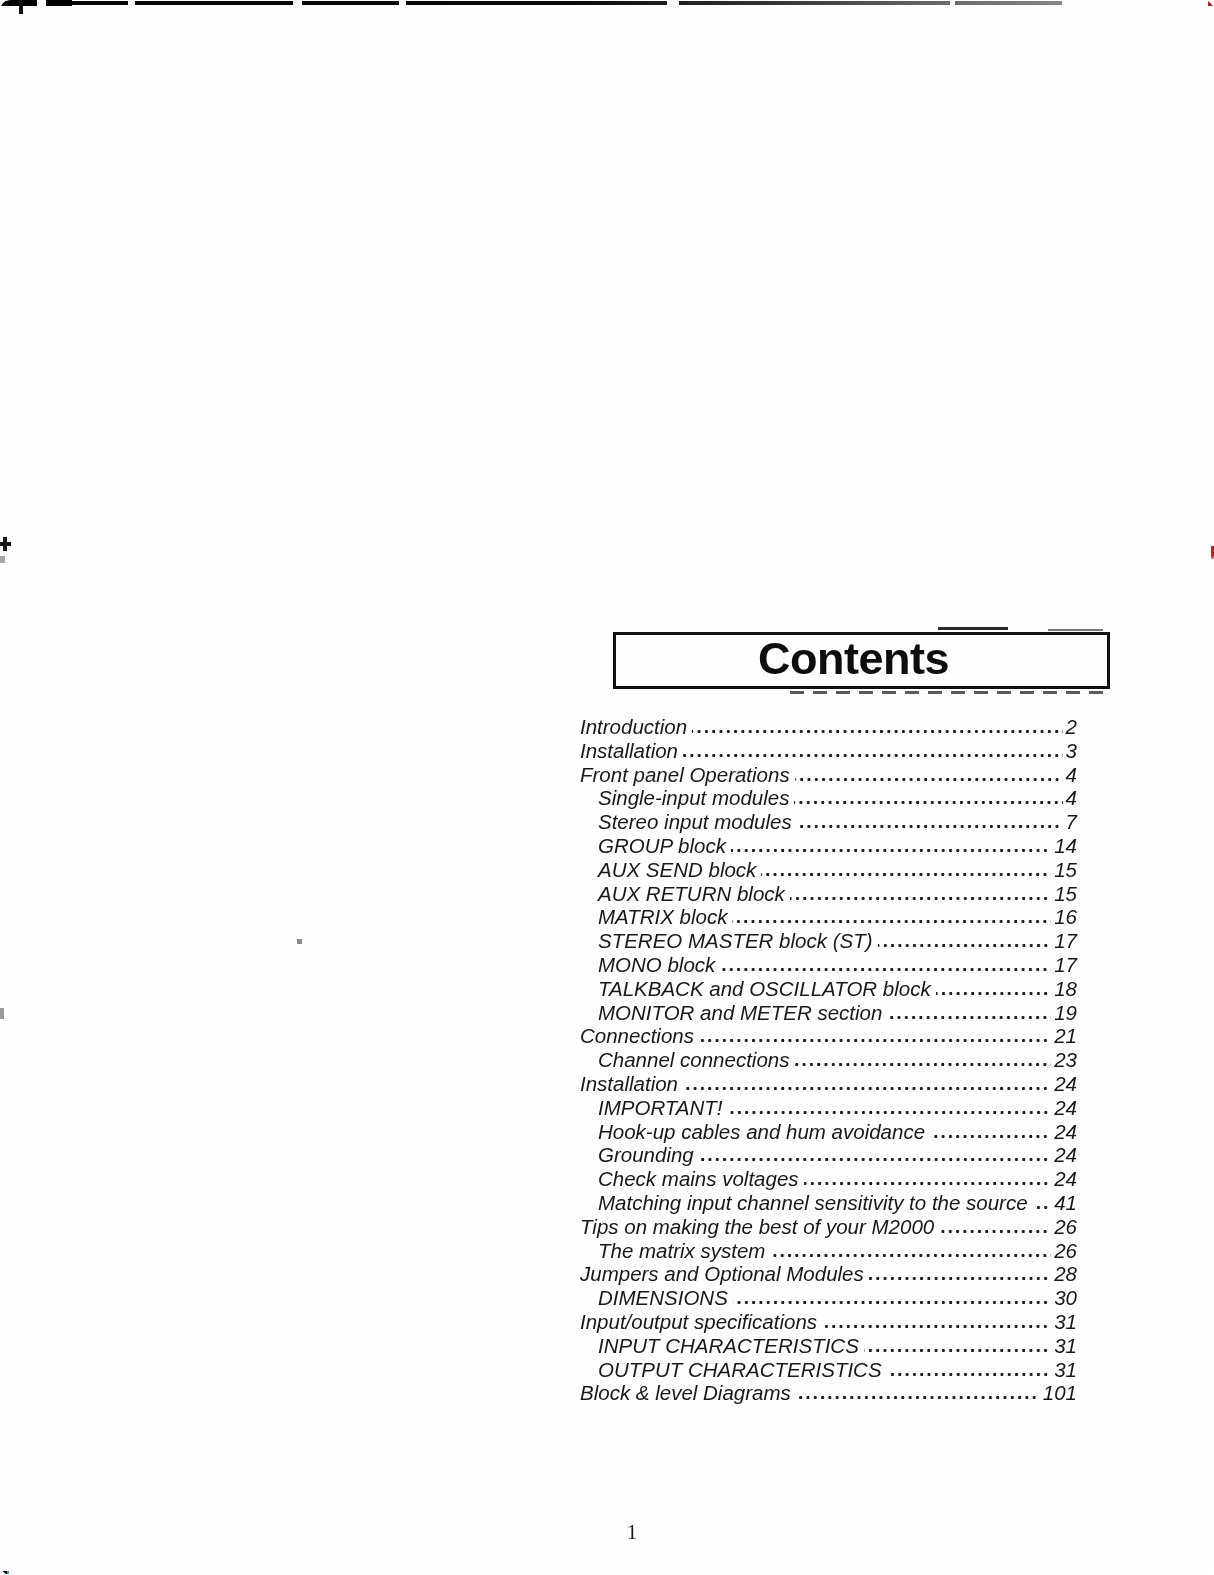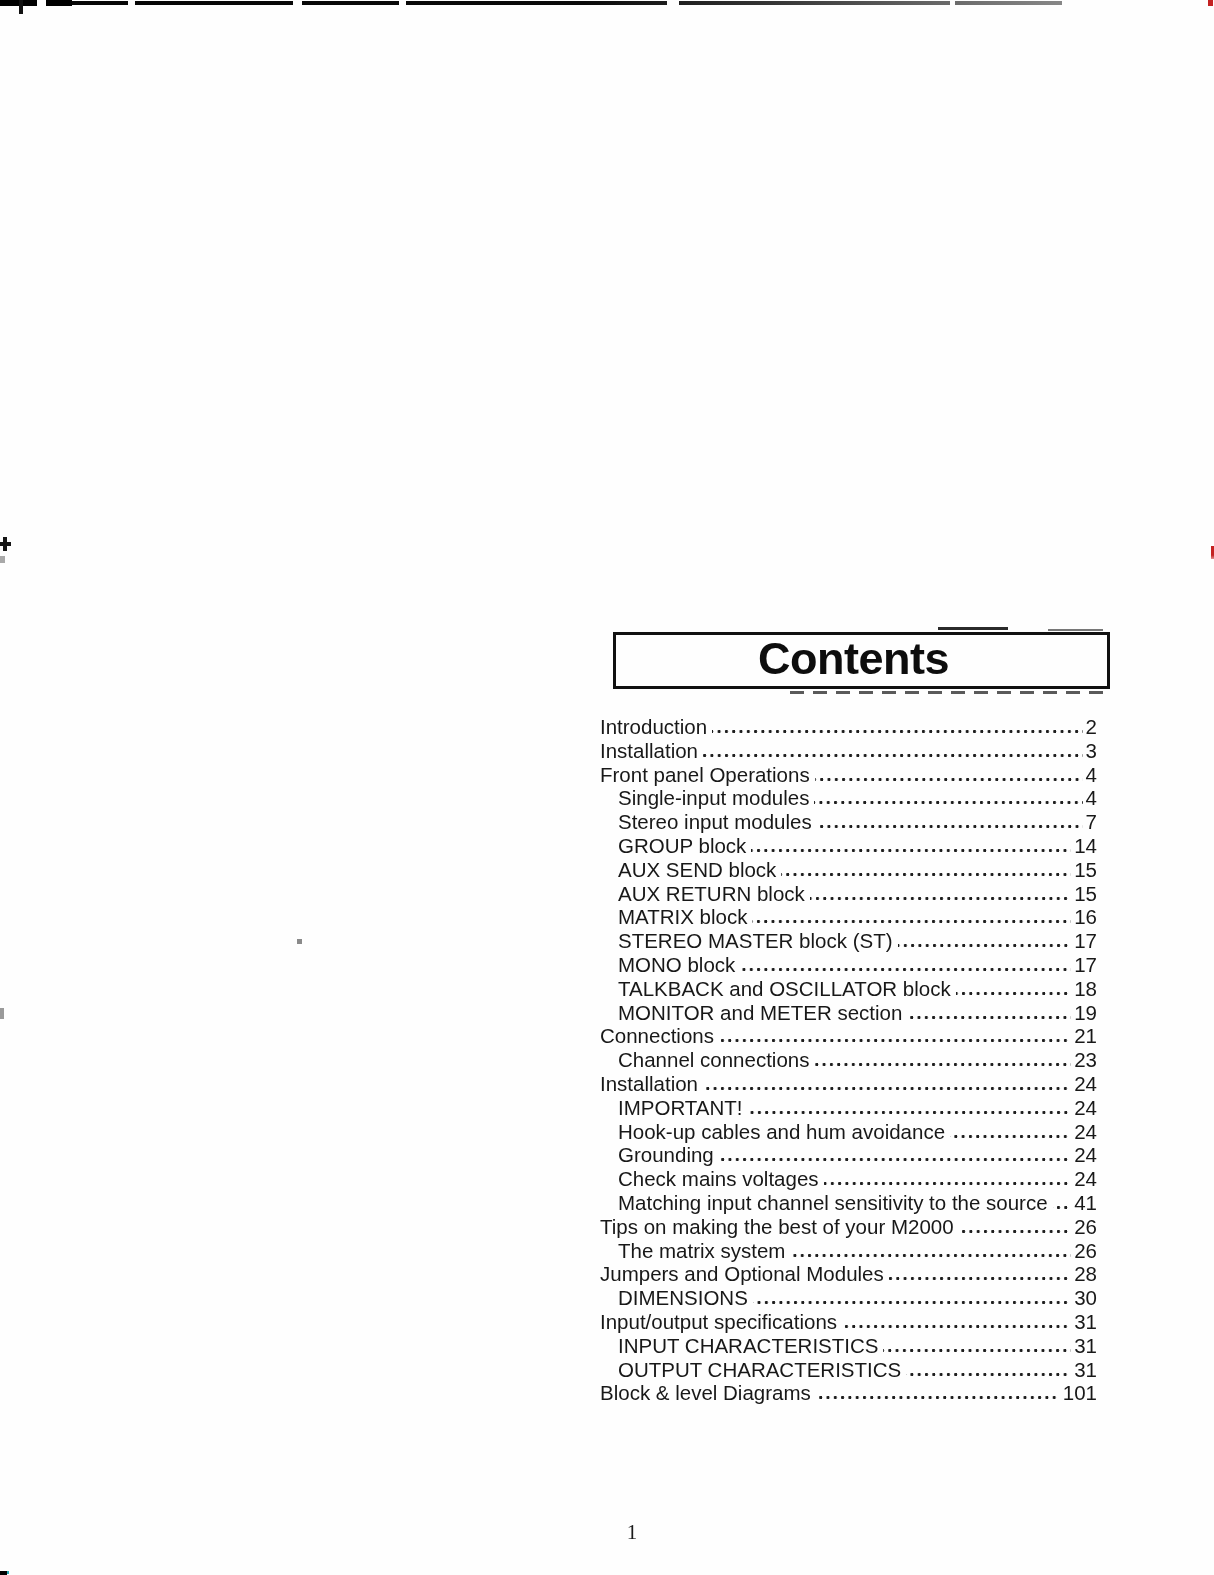--- a/index.html
+++ b/index.html
@@ -8,20 +8,21 @@
     background: #ffffff;
   }
   .page {
     position: relative;
     width: 1214px;
     height: 1575px;
     background: #fefefe;
     overflow: hidden;
     font-family: "Liberation Sans", sans-serif;
     color: #161616;
+    border-radius: 11px;
   }
 
   
   .artifact { position: absolute; }
   .top-bar-main {
     left: 0; top: 1px; width: 1062px; height: 4px;
     background: linear-gradient(to right, #050505 0%, #0a0a0a 55%, #333 72%, #666 88%, #878787 100%);
   }
   .top-bar-thick { left: 0; top: 0; width: 72px; height: 6px; background: #000; }
   .top-tick { left: 19px; top: 0; width: 4px; height: 14px; background: #111; }
@@ -65,22 +66,23 @@
     font-size: 45px;
     font-weight: bold;
     letter-spacing: -0.5px;
     color: #0d0d0d;
     transform: translate(-8px, -2px);
   }
 
   
   .toc {
     position: absolute;
-    left: 600px; top: 715px;
+    left: 580px; top: 715px;
     width: 497px;
+    font-style: italic;
   }
   .toc-row {
     display: flex;
     align-items: baseline;
     height: 23.8px;
     font-size: 20.5px;
     line-height: 23.8px;
     white-space: nowrap;
   }
   .toc-row.indent-1 { padding-left: 18px; }

